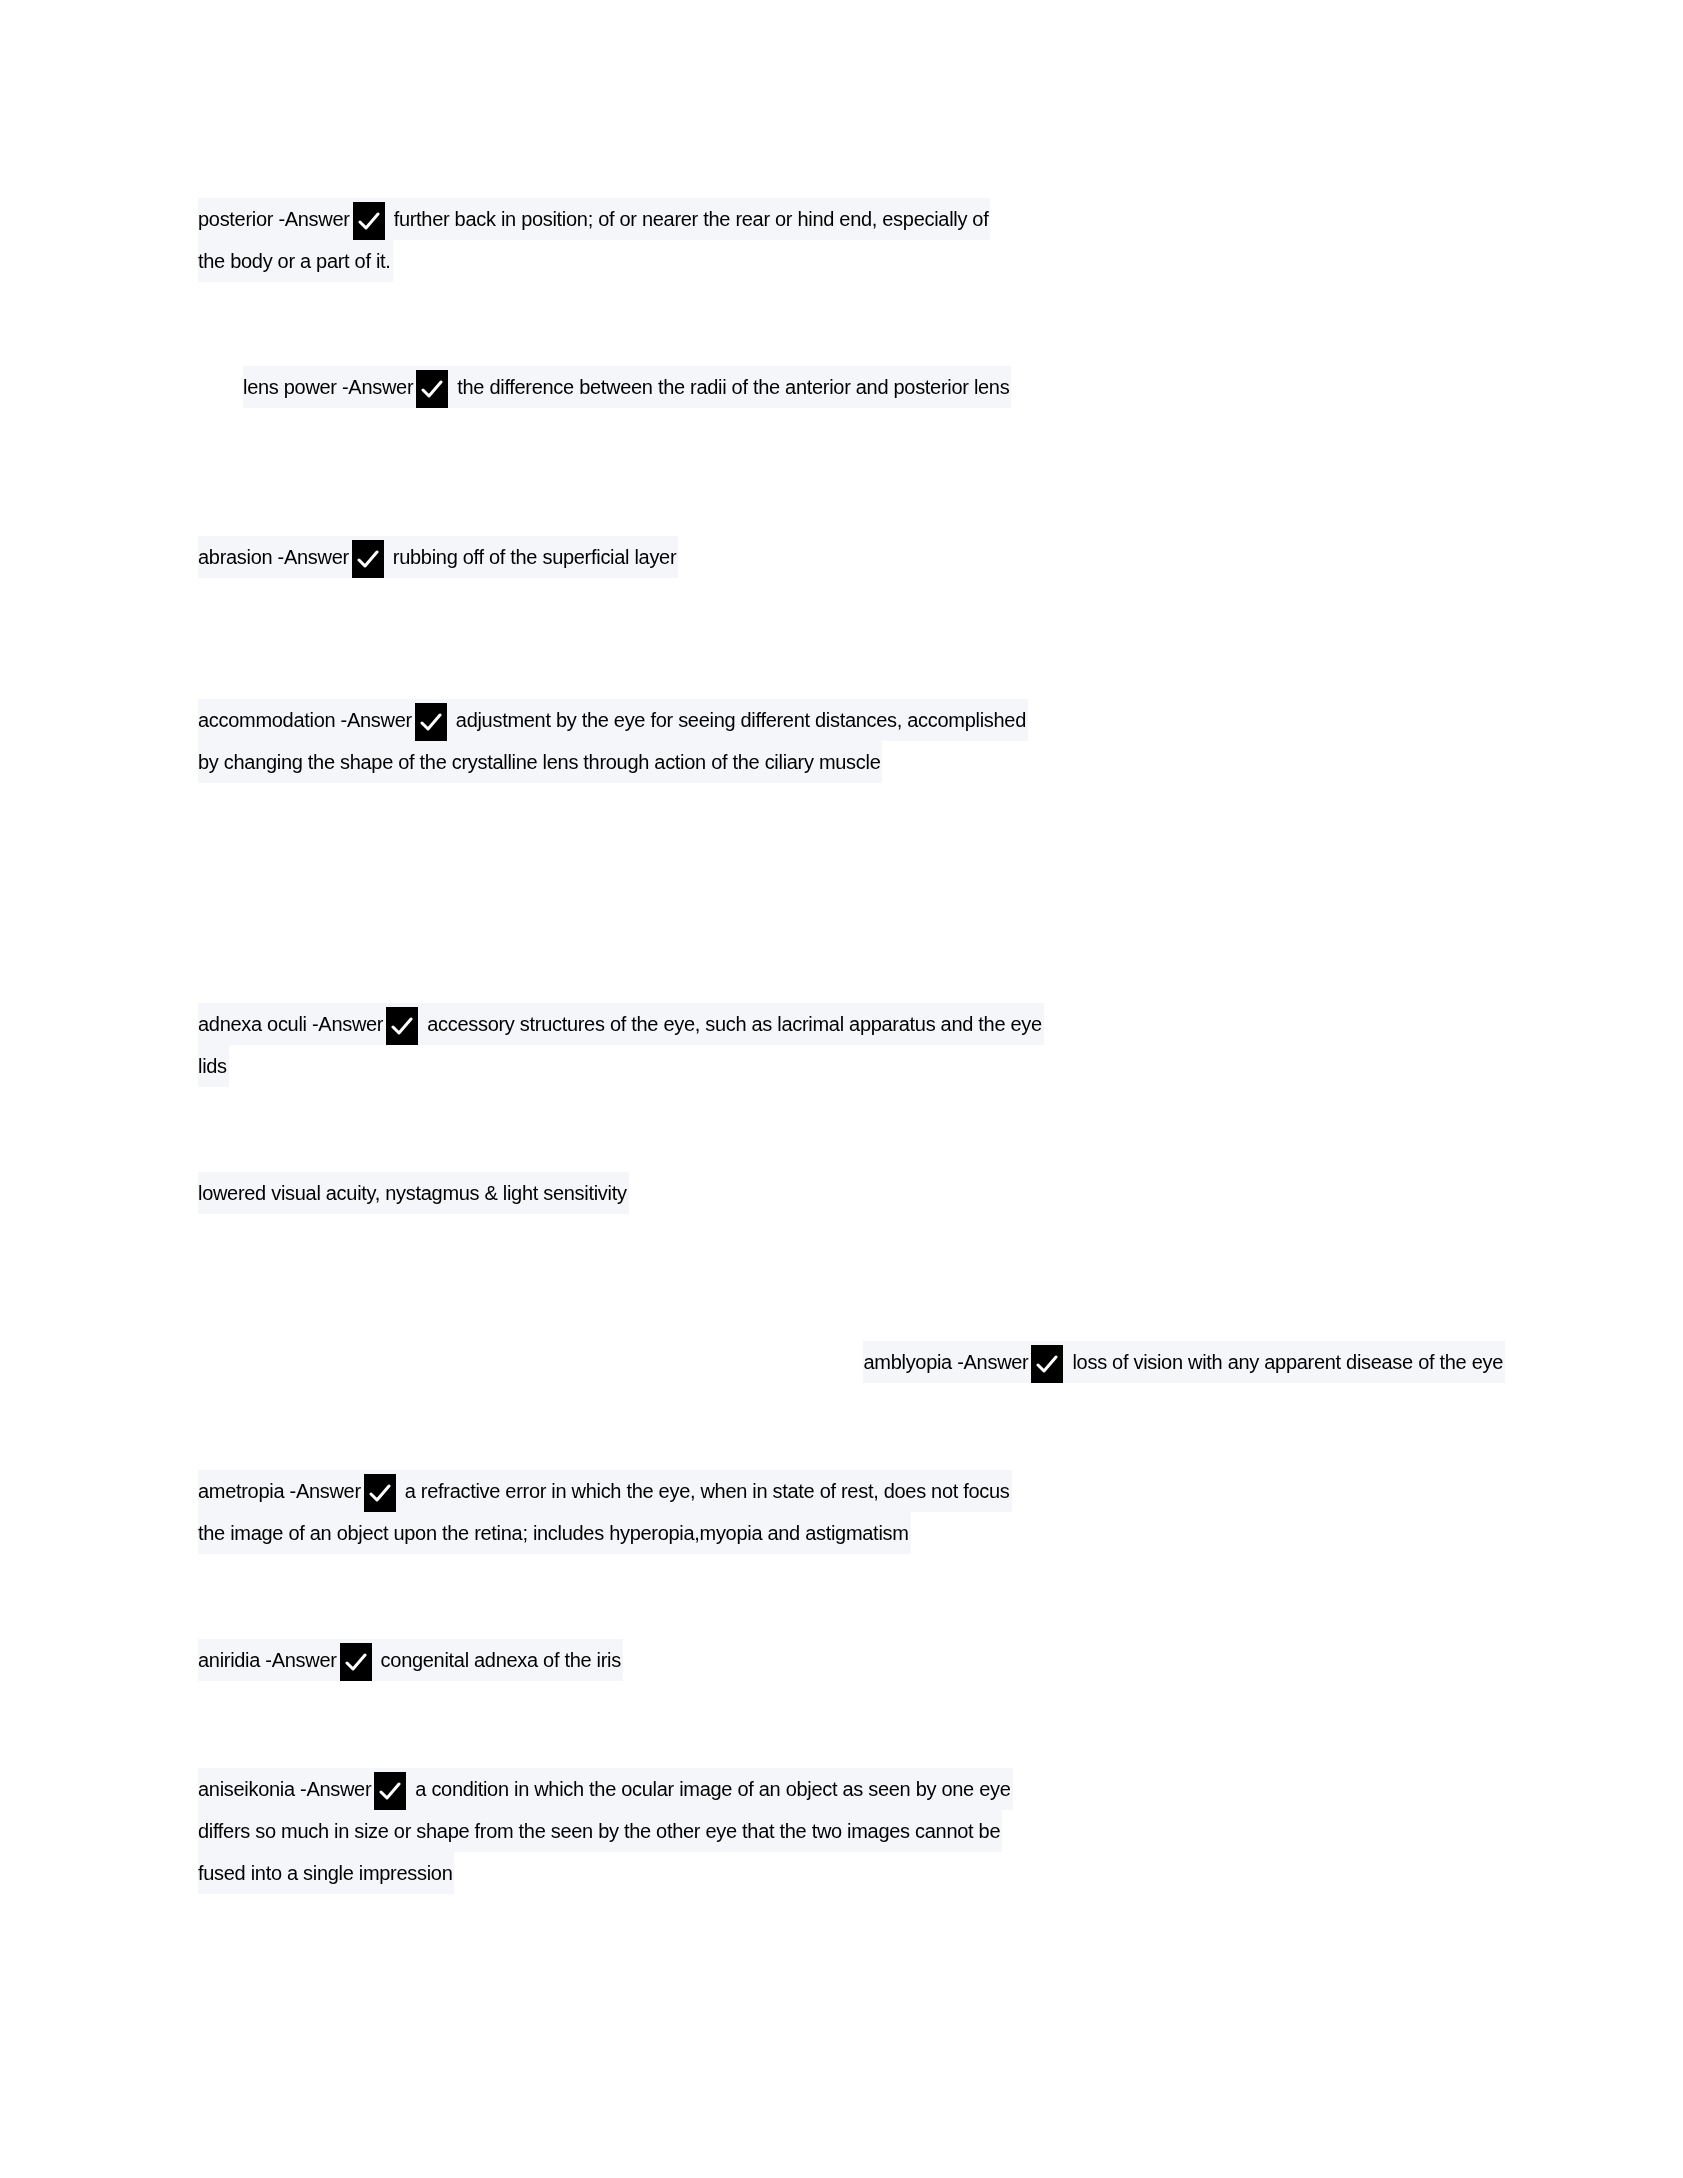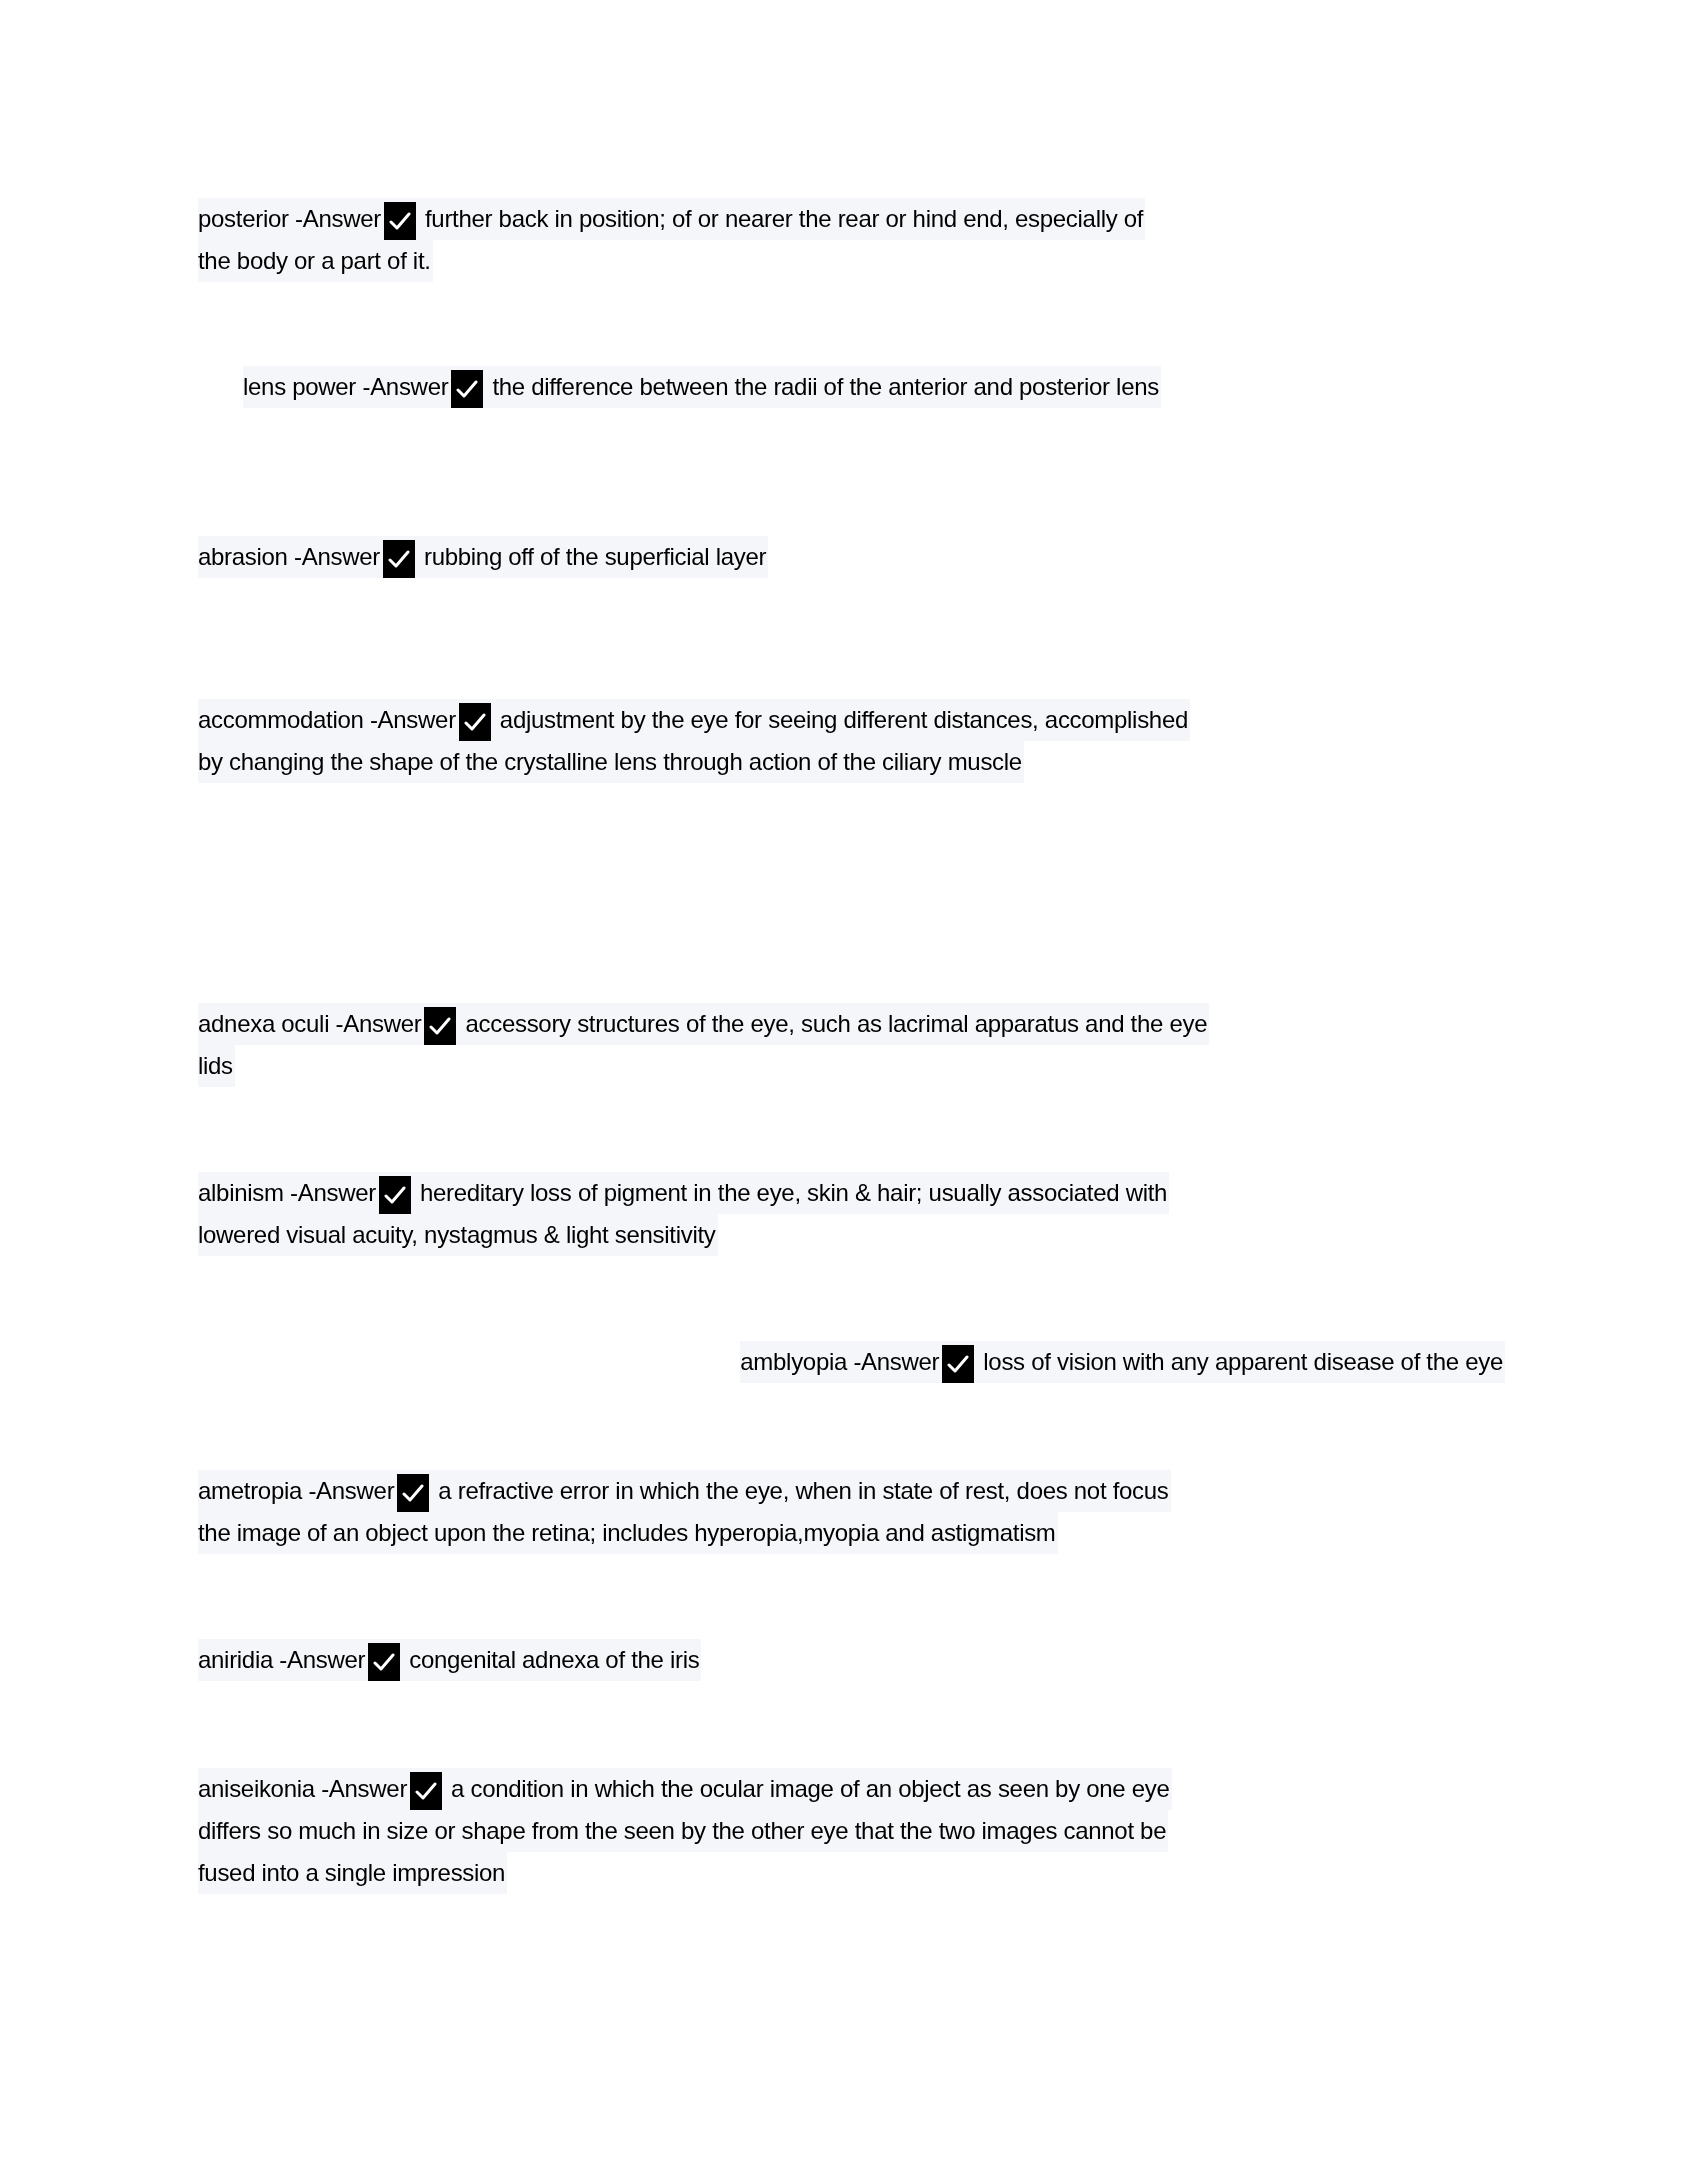--- a/index.html
+++ b/index.html
@@ -30,21 +30,21 @@
   }
   .line {
     display: block;
     height: 42px;
   }
   .hl {
     display: inline-block;
     height: 42px;
     line-height: 42px;
     background: #f5f6fa;
-    font-size: 24px;
+    font-size: 20px;
     letter-spacing: -0.3px;
     white-space: pre;
     padding-right: 2px;
     vertical-align: top;
   }
   .check {
     display: inline-block;
     width: 32px;
     height: 38px;
     background: #000000;
@@ -88,23 +88,20 @@
             </svg></span><span>adjustment by the eye for seeing different distances, accomplished</span></span></div>
       <div class="line"><span class="hl"><span>by changing the shape of the crystalline lens through action of the ciliary muscle</span></span></div>
     </div>
     <div class="entry" style="top: 1003px;">
       <div class="line"><span class="hl"><span>adnexa oculi</span> <span>-Answer</span><span class="check"><svg viewBox="0 0 22 20">
               <path d="M2 11 L8 17 L20 3" fill="none" stroke="#ffffff" stroke-width="3" stroke-linecap="round" stroke-linejoin="round"></path>
             </svg></span><span>accessory structures of the eye, such as lacrimal apparatus and the eye</span></span></div>
       <div class="line"><span class="hl"><span>lids</span></span></div>
     </div>
     <div class="entry" style="top: 1172px;">
-      <div class="line"><span class="hl"><span>albinism</span> <span>-Answer</span><span class="check"><svg viewBox="0 0 22 20">
-              <path d="M2 11 L8 17 L20 3" fill="none" stroke="#ffffff" stroke-width="3" stroke-linecap="round" stroke-linejoin="round"></path>
-            </svg></span><span>hereditary loss of pigment in the eye, skin &amp; hair; usually associated with</span></span></div>
       <div class="line"><span class="hl"><span>lowered visual acuity, nystagmus &amp; light sensitivity</span></span></div>
     </div>
     <div class="entry" style="top: 1341px; text-align: right;">
       <div class="line"><span class="hl"><span>amblyopia</span> <span>-Answer</span><span class="check"><svg viewBox="0 0 22 20">
               <path d="M2 11 L8 17 L20 3" fill="none" stroke="#ffffff" stroke-width="3" stroke-linecap="round" stroke-linejoin="round"></path>
             </svg></span><span>loss of vision with any apparent disease of the eye</span></span></div>
     </div>
     <div class="entry" style="top: 1470px;">
       <div class="line"><span class="hl"><span>ametropia</span> <span>-Answer</span><span class="check"><svg viewBox="0 0 22 20">
               <path d="M2 11 L8 17 L20 3" fill="none" stroke="#ffffff" stroke-width="3" stroke-linecap="round" stroke-linejoin="round"></path>

